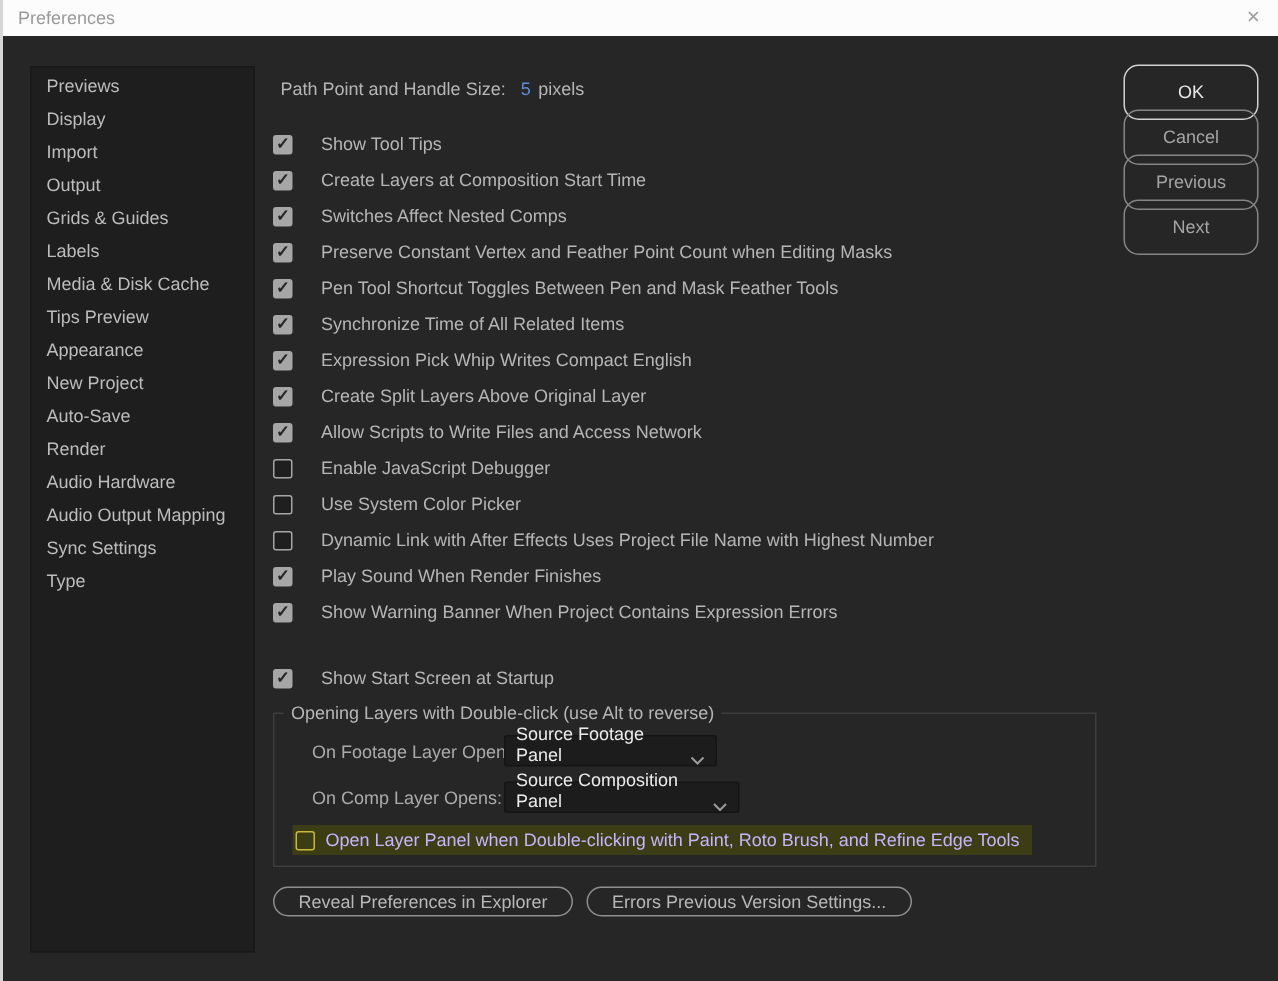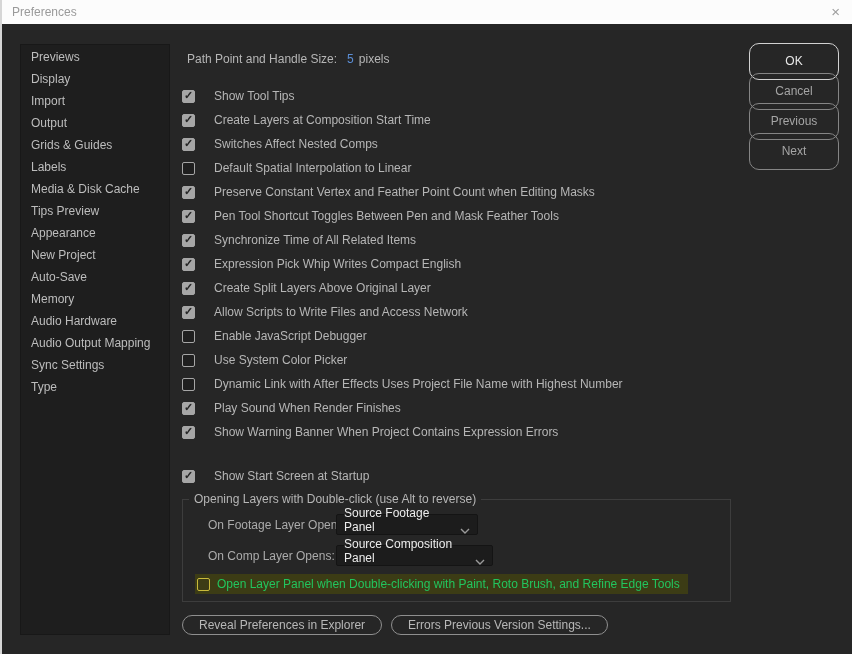--- a/index.html
+++ b/index.html
@@ -58,21 +58,21 @@
   .dropdown {
     height:21px; background:#1c1c1c; border:1px solid #141414; border-radius:2px;
     display:flex; align-items:flex-end; justify-content:space-between;
     padding:0 7px; font-size:12px; color:#ececec;
   }
   .dropdown .chev { margin-left:14px; display:flex; align-items:center; }
   .dd-footage { width:142px; }
   .dd-comp { width:157px; }
   .hl-row {
     margin-left:12px; margin-top:-2px; display:inline-flex; align-items:flex-end;
-    background:#3c3c15; padding:3px 8px 3px 2px; font-size:12px; color:#22c55e; white-space:nowrap;
+    background:#3c3c15; padding:3px 8px 3px 2px; font-size:12px; color:#c4b5fd; white-space:nowrap;
   }
   .hl-row .cb { border-color:#c9ba3b; background:transparent; }
   
   .footer-row { margin-top:13px; display:flex; }
   .pill-btn {
     height:20px; border:1px solid #8f8f8f; border-radius:10px; background:transparent;
     color:#b8b8b8; font-size:12px; padding:0 16px; margin-right:9px;
     font-family:"Liberation Sans", sans-serif; line-height:18px;
   }
   
@@ -99,21 +99,21 @@
     <div class="side-item">Display</div>
     <div class="side-item">Import</div>
     <div class="side-item">Output</div>
     <div class="side-item">Grids &amp; Guides</div>
     <div class="side-item">Labels</div>
     <div class="side-item">Media &amp; Disk Cache</div>
     <div class="side-item">Tips Preview</div>
     <div class="side-item">Appearance</div>
     <div class="side-item">New Project</div>
     <div class="side-item">Auto-Save</div>
-    <div class="side-item">Memory</div>
+    <div class="side-item">Render</div>
     <div class="side-item">Audio Hardware</div>
     <div class="side-item">Audio Output Mapping</div>
     <div class="side-item">Sync Settings</div>
     <div class="side-item">Type</div>
   </div>
 
   <div class="main">
 
     <div class="pp-row">
       <span>Path Point and Handle Size:</span>
@@ -126,24 +126,20 @@
           <span class="cb checked"></span>
           <span>Show Tool Tips</span>
         </div>
       <div class="cb-row">
           <span class="cb checked"></span>
           <span>Create Layers at Composition Start Time</span>
         </div>
       <div class="cb-row">
           <span class="cb checked"></span>
           <span>Switches Affect Nested Comps</span>
-        </div>
-      <div class="cb-row">
-          <span class="cb"></span>
-          <span>Default Spatial Interpolation to Linear</span>
         </div>
       <div class="cb-row">
           <span class="cb checked"></span>
           <span>Preserve Constant Vertex and Feather Point Count when Editing Masks</span>
         </div>
       <div class="cb-row">
           <span class="cb checked"></span>
           <span>Pen Tool Shortcut Toggles Between Pen and Mask Feather Tools</span>
         </div>
       <div class="cb-row">

